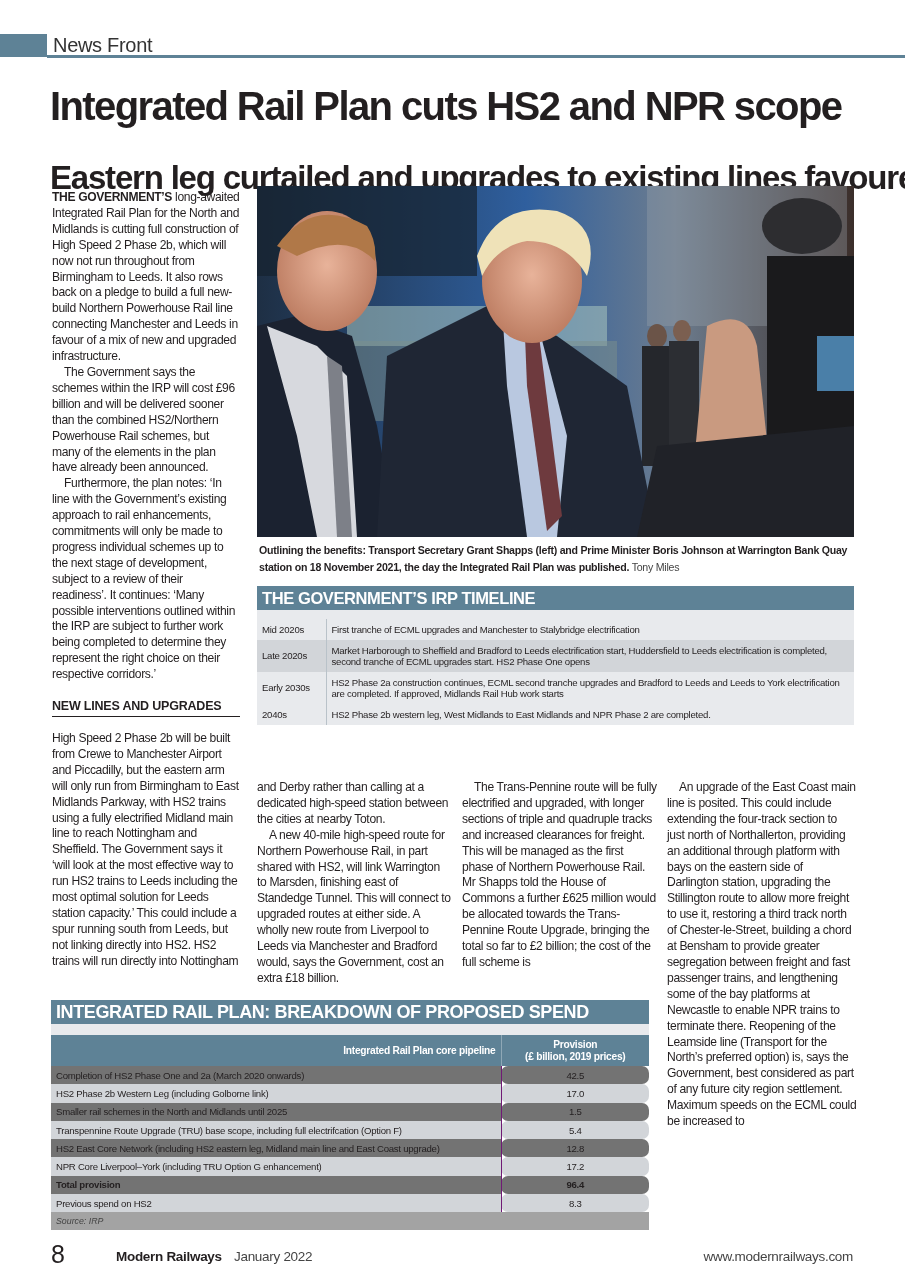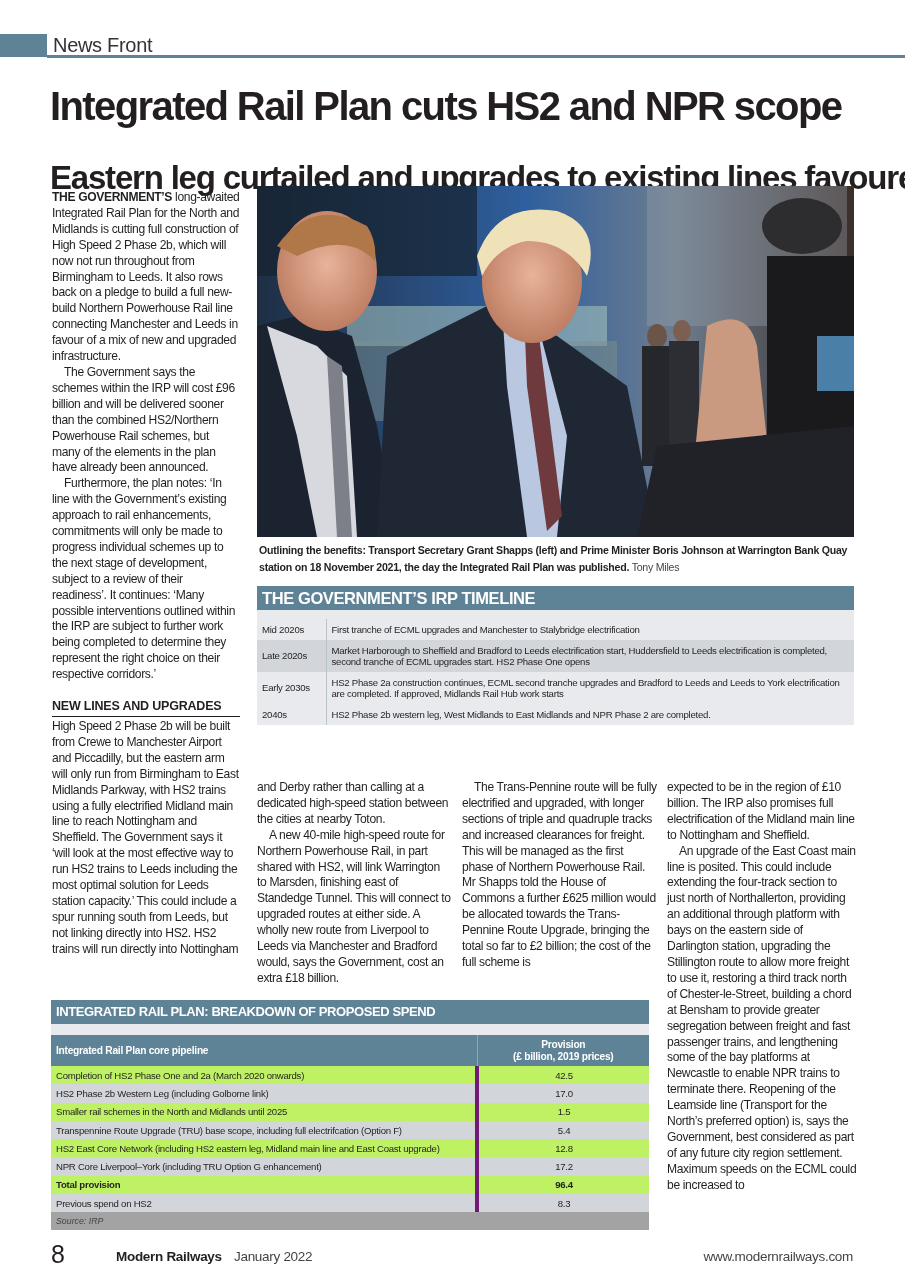--- a/index.html
+++ b/index.html
@@ -13,21 +13,21 @@
 
   .headline { position: absolute; left: 50px; top: 84px; font-size: 40px; font-weight: 700; letter-spacing: -1.6px; color: #231f20; white-space: nowrap; line-height: 44px; }
   .standfirst { position: absolute; left: 50px; top: 134px; font-size: 33px; font-weight: 700; letter-spacing: -1.2px; color: #231f20; white-space: nowrap; line-height: 40px; margin-top: 24px; }
 
   .col-text { font-size: 12.1px; line-height: 15.9px; color: #231f20; letter-spacing: -0.35px; }
   .col-text p { text-indent: 0; }
   .col-text p.indent { text-indent: 12px; }
   .col-text .lead { font-weight: 700; }
 
   .col1 { position: absolute; left: 52px; top: 190px; width: 188px; }
-  .subhead { font-weight: 700; font-size: 12.5px; border-bottom: 1px solid #231f20; margin-top: 16px; padding-bottom: 1px; margin-bottom: 2px; letter-spacing: -0.2px; }
+  .subhead { font-weight: 700; font-size: 12.5px; border-bottom: 1px solid #231f20; margin-top: 16px; padding-bottom: 1px; margin-bottom: 14px; letter-spacing: -0.2px; }
 
   .photo { position: absolute; left: 257px; top: 186px; width: 597px; height: 351px; overflow: hidden; background: #1d2a38; }
   .photo svg { display: block; }
 
   .caption { position: absolute; left: 259px; top: 542px; width: 590px; font-size: 10.6px; line-height: 16.5px; color: #231f20; letter-spacing: -0.25px; }
   .caption .main { font-weight: 700; text-align: right; }
   .caption .credit { font-weight: 400; color: #444; }
 
   .timeline { position: absolute; left: 257px; top: 586px; width: 597px; }
   .timeline .bar-title { background: #5e8296; color: #fff; font-weight: 700; font-size: 16.5px; height: 24px; line-height: 24px; padding-left: 5px; letter-spacing: -0.4px; }
@@ -38,28 +38,28 @@
   .timeline tr.odd td { background: #e8eaed; }
   .timeline tr.even td { background: #d2d5d9; }
   .timeline tr.single td { height: 21px; }
   .timeline tr.double td { height: 32px; }
 
   .col2 { position: absolute; left: 257px; top: 780px; width: 195px; }
   .col3 { position: absolute; left: 462px; top: 780px; width: 195px; }
   .col4 { position: absolute; left: 667px; top: 780px; width: 190px; }
 
   .spend { position: absolute; left: 51px; top: 1000px; width: 598px; }
-  .spend .bar-title { background: #5e8296; color: #fff; font-weight: 700; font-size: 13px; height: 24px; line-height: 24px; padding-left: 5px; letter-spacing: -0.4px; }
+  .spend .bar-title { background: #5e8296; color: #fff; font-weight: 700; font-size: 18px; height: 24px; line-height: 24px; padding-left: 5px; letter-spacing: -0.4px; }
   .spend .gap { height: 11px; background: #e8eaed; }
   .spend table { width: 100%; border-collapse: collapse; font-size: 9.6px; letter-spacing: -0.25px; }
-  .spend th { background: #5e8296; color: #fff; font-weight: 700; font-size: 10.2px; height: 31px; text-align: left; padding: 0 5px; }
+  .spend th { background: #5e8296; color: #fff; font-weight: 700; font-size: 10.2px; height: 31px; text-align: right; padding: 0 5px; }
   .spend th.num { text-align: center; line-height: 12px; border-left: 1px solid #8fa8b6; }
   .spend td { height: 18.3px; padding: 0 5px; color: #231f20; }
-  .spend td.num { text-align: center; width: 172px; border-left: 4px solid #701a75; }
-  .spend tr.odd td { background: #bef264; margin-top: 32px; }
+  .spend td.num { text-align: center; width: 148px; border-left: 1px solid #701a75; border-radius: 7px; }
+  .spend tr.odd td { background: #737373; margin-top: 32px; }
   .spend tr.even td { background: #d2d5d9; }
   .spend tr.bold td { font-weight: 700; }
   .spend .source { background: #a3a3a3; font-style: italic; font-size: 8.8px; height: 18px; line-height: 18px; padding-left: 5px; color: #444; }
 
   .footer { position: absolute; left: 0; top: 1240px; width: 905px; height: 30px; }
   .footer .pagenum { position: absolute; left: 51px; top: 0; font-size: 25px; font-weight: 300; color: #231f20; }
   .footer .mag { position: absolute; left: 116px; top: 9px; font-size: 13.5px; font-weight: 700; letter-spacing: -0.3px; }
   .footer .date { position: absolute; left: 234px; top: 9px; font-size: 13.5px; font-weight: 300; color: #444; letter-spacing: -0.3px; }
   .footer .url { position: absolute; right: 52px; top: 9px; font-size: 13.5px; font-weight: 300; color: #444; letter-spacing: -0.3px; }
 </style>
@@ -159,21 +159,20 @@
 </div>
 
 <div class="col2 col-text">
   <p>and Derby rather than calling at a dedicated high-speed station between the cities at nearby Toton.</p>
   <p class="indent">A new 40-mile high-speed route for Northern Powerhouse Rail, in part shared with HS2, will link Warrington to Marsden, finishing east of Standedge Tunnel. This will connect to upgraded routes at either side. A wholly new route from Liverpool to Leeds via Manchester and Bradford would, says the Government, cost an extra £18 billion.</p>
 </div>
 <div class="col3 col-text">
   <p class="indent">The Trans-Pennine route will be fully electrified and upgraded, with longer sections of triple and quadruple tracks and increased clearances for freight. This will be managed as the first phase of Northern Powerhouse Rail. Mr Shapps told the House of Commons a further £625 million would be allocated towards the Trans-Pennine Route Upgrade, bringing the total so far to £2 billion; the cost of the full scheme is</p>
 </div>
 <div class="col4 col-text">
-  <p>expected to be in the region of £10 billion. The IRP also promises full electrification of the Midland main line to Nottingham and Sheffield.</p>
   <p class="indent">An upgrade of the East Coast main line is posited. This could include extending the four-track section to just north of Northallerton, providing an additional through platform with bays on the eastern side of Darlington station, upgrading the Stillington route to allow more freight to use it, restoring a third track north of Chester-le-Street, building a chord at Bensham to provide greater segregation between freight and fast passenger trains, and lengthening some of the bay platforms at Newcastle to enable NPR trains to terminate there. Reopening of the Leamside line (Transport for the North’s preferred option) is, says the Government, best considered as part of any future city region settlement. Maximum speeds on the ECML could be increased to</p>
 </div>
 
 <div class="spend">
   <div class="bar-title">INTEGRATED RAIL PLAN: BREAKDOWN OF PROPOSED SPEND</div>
   <div class="gap"></div>
   <table>
     <tbody>
         <tr>
       <th>Integrated Rail Plan core pipeline</th>

